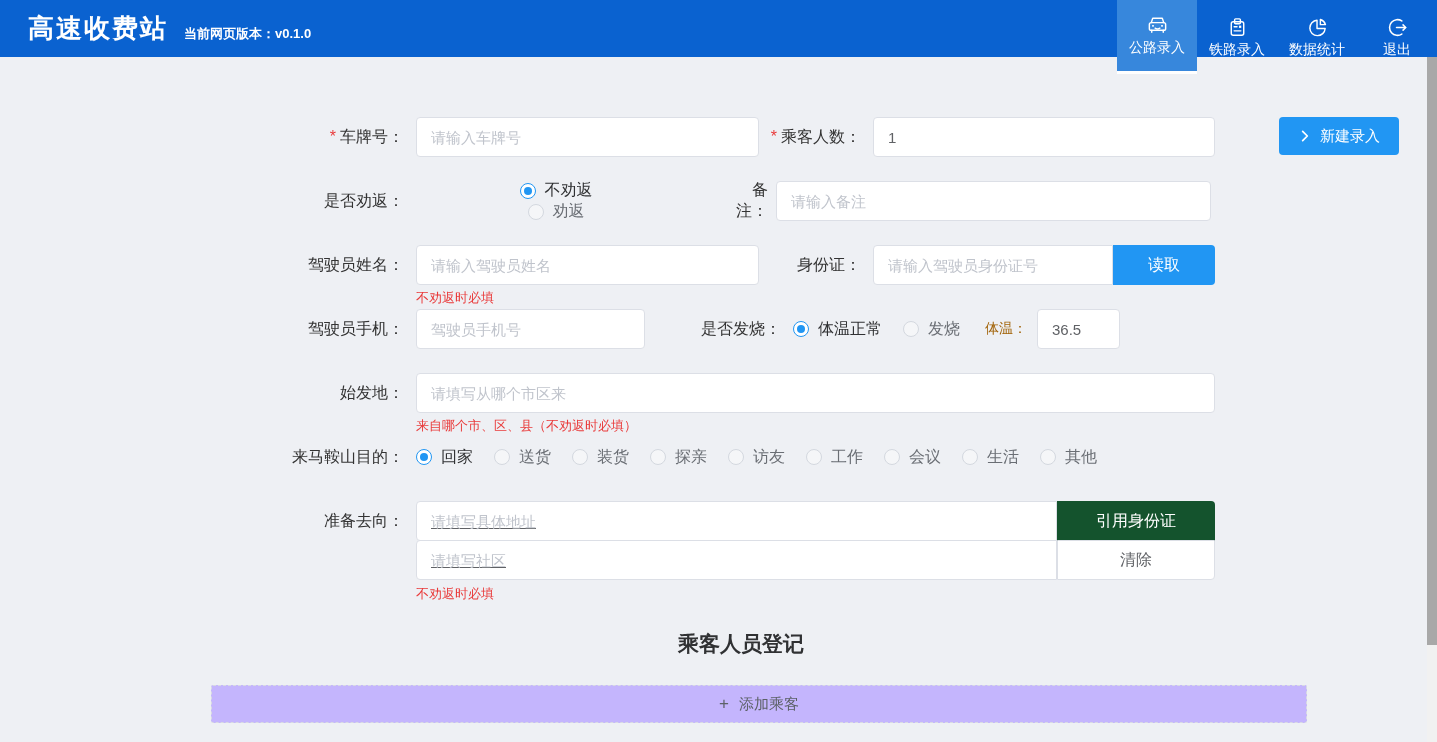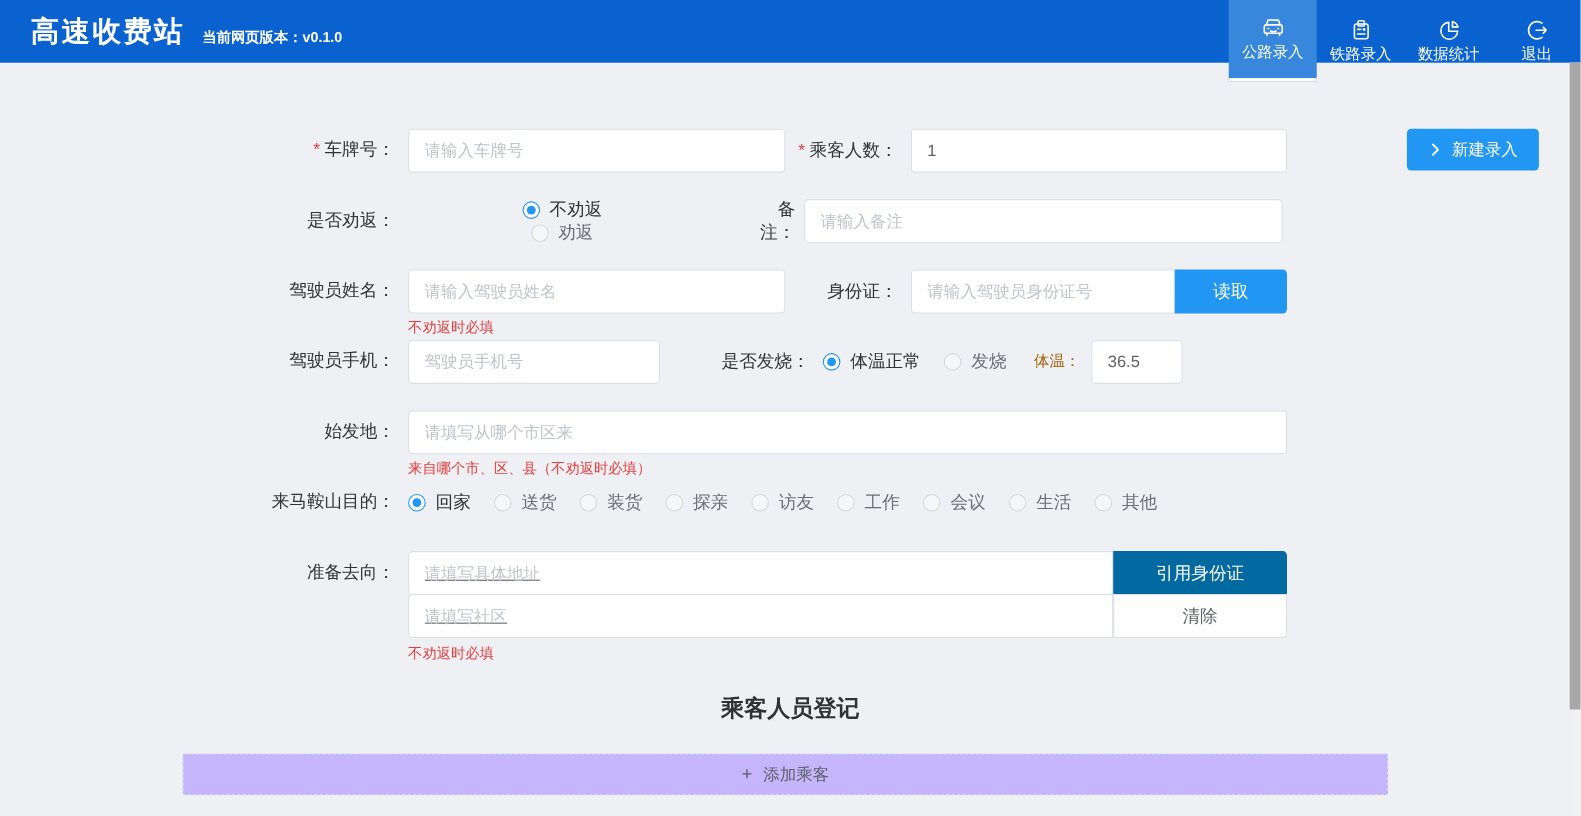--- a/index.html
+++ b/index.html
@@ -26,21 +26,21 @@
   }
   .nav-item.active { background:#3787dc; border-bottom:3px solid #fff; }
   .nav-icon { width:23px; height:23px; display:block; }
   .nav-icon svg { width:23px; height:23px; display:block; }
 
   
   .scrollbar { position:absolute; right:0; top:57px; width:10px; height:685px; background:#f1f1f1; }
   .scroll-thumb { width:10px; height:588px; background:#a8a8a8; }
 
   
-  .content { padding-top:60px; position:relative; }
+  .content { padding-top:60px; position:relative;padding-left:45px; }
   .row { display:flex; align-items:center; height:40px; margin-bottom:24px; position:relative; }
   .row.tall { height:auto; align-items:flex-start; }
   .lbl {
     width:371px; padding-right:12px; text-align:right;
     font-size:16px; color:#333; flex-shrink:0; line-height:40px;
   }
   .required::before { content:"*"; color:#e93b3b; margin-right:4px; }
   .lbl-mid {
     width:114px; padding-right:12px; text-align:right;
     font-size:16px; color:#333; flex-shrink:0;
@@ -85,21 +85,21 @@
   .note2 { position:absolute; left:371px; top:84px; font-size:13px; color:#e93b3b; }
 
   .btn-read {
     width:102px; height:40px; background:#2196f3; color:#fff;
     border:none; border-radius:0 4px 4px 0; font-size:16px; cursor:pointer; font-family:inherit;
   }
   .dest-col { display:flex; flex-direction:column; }
   .dest-row { display:flex; }
   .dest-row + .dest-row { margin-top:-1px; }
   .btn-quote {
-    width:158px; height:40px; background:#0369a1; color:#fff;
+    width:158px; height:40px; background:#14532d; color:#fff;
     border:none; border-radius:0 4px 0 0; font-size:16px; cursor:pointer; font-family:inherit;
   }
   .btn-clear {
     width:158px; height:40px; background:#fff; color:#606266;
     border:1px solid #dcdfe6; border-radius:0 0 4px 0; font-size:16px; cursor:pointer; font-family:inherit;
   }
 
   .btn-new {
     position:absolute; right:38px; top:117px; width:120px; height:38px;
     background:#2196f3; color:#fff; border:none; border-radius:4px;

